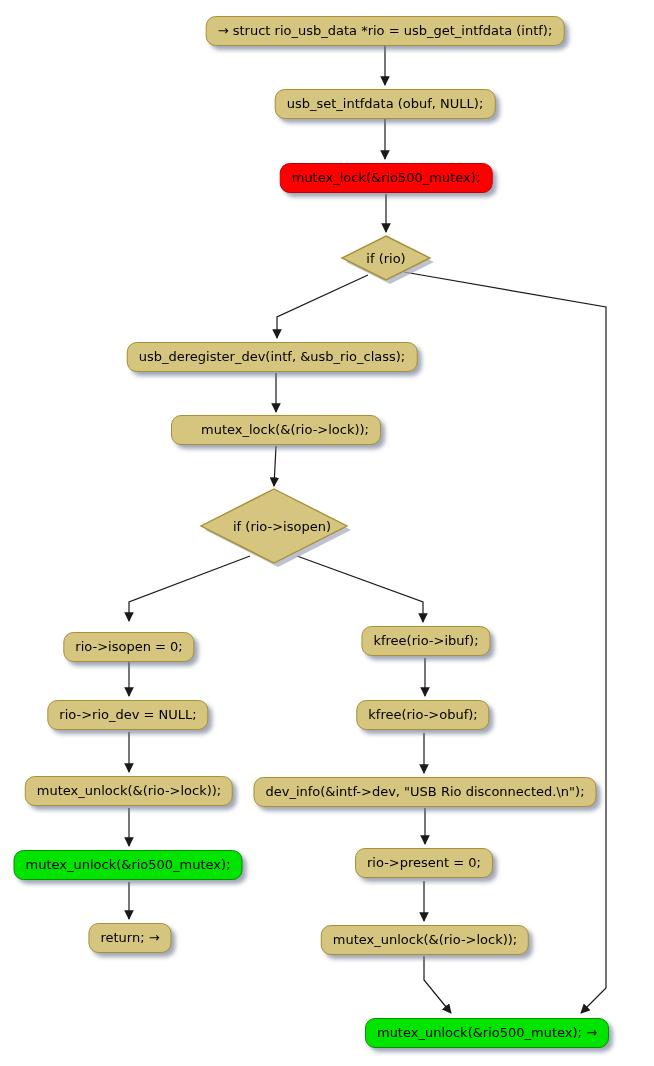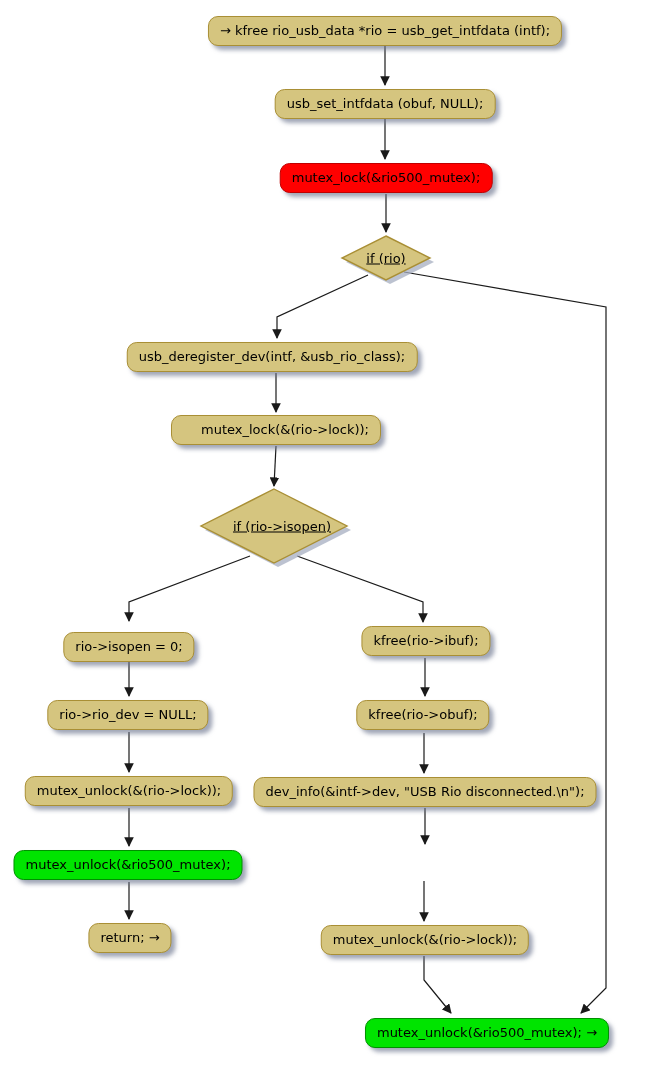--- a/index.html
+++ b/index.html
@@ -28,21 +28,20 @@
     box-shadow:4px 4px 4px rgba(110,120,145,.65);
     line-height:18px;
   }
   .node.red{background:var(--red_fill,#FF0000);border-color:var(--red_border,#C00000);}
   .node.green{background:var(--green_fill,#00E400);border-color:var(--green_border,#009000);text-align:center;}
   .dlabel{
     position:absolute;
     transform:translate(-50%,-50%);
     white-space:nowrap;
     background:transparent;
-    text-decoration:underline;
   }
 </style>
 </head>
 <body>
 
 <div class="canvas">
 
   <svg class="layer" viewBox="0 0 654 1066">
     <defs>
       <marker id="arrow" viewBox="0 0 10 10" refX="9" refY="5" markerWidth="8" markerHeight="8" orient="auto-start-reverse">
@@ -69,37 +68,38 @@
     <path class="edge" d="M424,881 V921" marker-end="url(#arrow)"></path>
     <path class="edge" d="M424,956 V980 L451,1013" marker-end="url(#arrow)"></path>
 
     <polygon class="diamond-shadow" points="390,240 434,262 390,284 346,262"></polygon>
     <polygon class="diamond" points="386,236 430,258 386,280 342,258"></polygon>
 
     <polygon class="diamond-shadow" points="278,493 351,530 278,567 205,530"></polygon>
     <polygon class="diamond" points="274,489 347,526 274,563 201,526"></polygon>
   </svg>
 
-  <div class="node" style="left:385px;top:16px;">→ kfree rio_usb_data *rio = usb_get_intfdata (intf);</div>
+  <div class="node" style="left:385px;top:16px;">→ struct rio_usb_data *rio = usb_get_intfdata (intf);</div>
   <div class="node" style="left:385px;top:89px;">usb_set_intfdata (obuf, NULL);</div>
   <div class="node red" style="left:386px;top:163px;">mutex_lock(&amp;rio500_mutex);</div>
 
   <div class="dlabel" style="left:386px;top:258px;">if (rio)</div>
 
   <div class="node" style="left:272px;top:342px;">usb_deregister_dev(intf, &amp;usb_rio_class);</div>
   <div class="node" style="left:276px;top:415px;padding-left:29px;">mutex_lock(&amp;(rio-&gt;lock));</div>
 
   <div class="dlabel" style="left:282px;top:526px;">if (rio-&gt;isopen)</div>
 
   <div class="node" style="left:129px;top:632px;">rio-&gt;isopen = 0;</div>
   <div class="node" style="left:128px;top:700px;">rio-&gt;rio_dev = NULL;</div>
   <div class="node" style="left:129px;top:776px;">mutex_unlock(&amp;(rio-&gt;lock));</div>
   <div class="node green" style="left:128px;top:850px;">mutex_unlock(&amp;rio500_mutex);</div>
   <div class="node" style="left:130px;top:923px;">return; →</div>
 
   <div class="node" style="left:426px;top:626px;">kfree(rio-&gt;ibuf);</div>
   <div class="node" style="left:423px;top:700px;">kfree(rio-&gt;obuf);</div>
   <div class="node" style="left:425px;top:777px;">dev_info(&amp;intf-&gt;dev, "USB Rio disconnected.\n");</div>
+  <div class="node" style="left:424px;top:848px;">rio-&gt;present = 0;</div>
   <div class="node" style="left:425px;top:925px;">mutex_unlock(&amp;(rio-&gt;lock));</div>
 
   <div class="node green" style="left:487px;top:1018px;">mutex_unlock(&amp;rio500_mutex); →</div>
 
 </div>
 
 </body></html>

